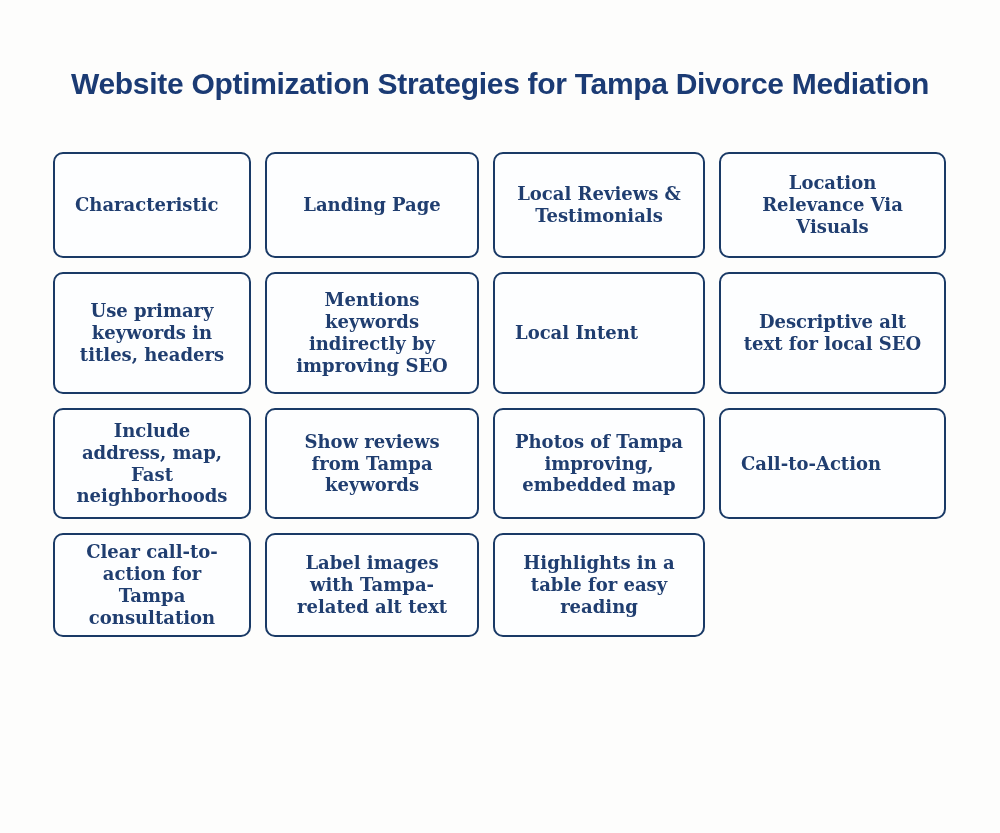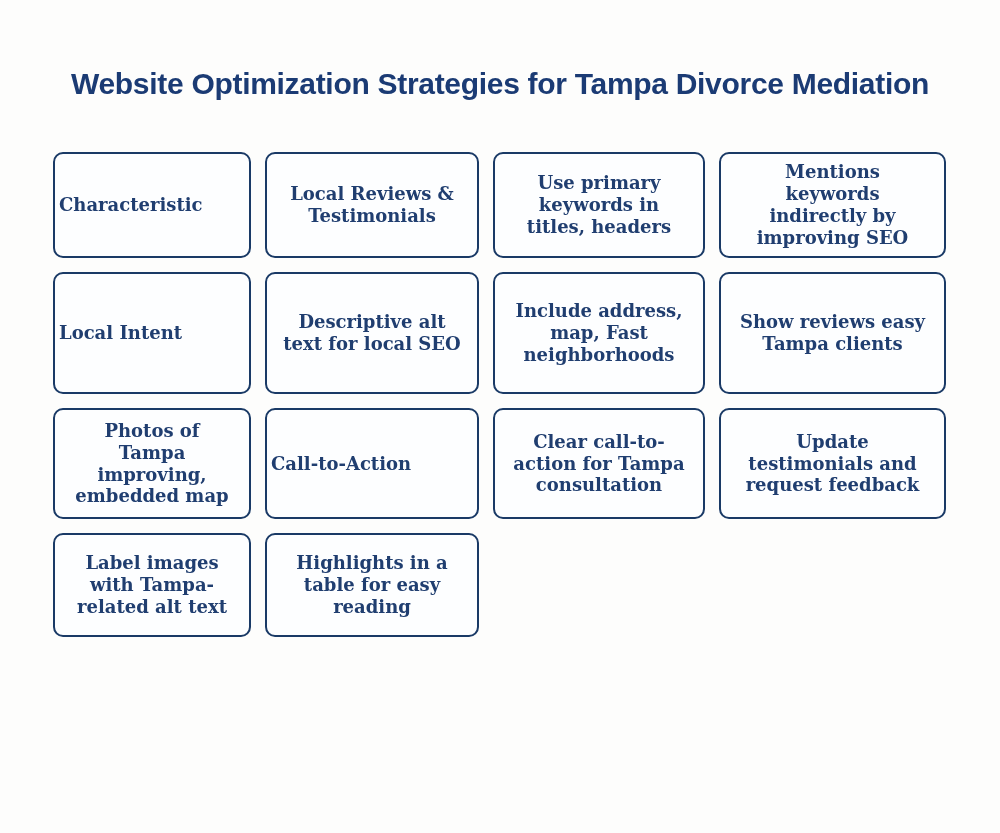--- a/index.html
+++ b/index.html
@@ -45,42 +45,43 @@
     padding: 6px 16px;
     font-family: "DejaVu Serif", serif;
     font-weight: bold;
     font-size: 18px;
     line-height: 1.22;
     color: #203e70;
   }
   .cell.first-col {
     justify-content: flex-start;
     text-align: left;
-    padding-left: 4px;
+    padding-left: 20px;
     padding-right: 10px;
   }
 </style>
 </head>
 <body>
 
 <h1 class="page-title">Website Optimization Strategies for Tampa Divorce Mediation</h1>
 
 <div class="grid">
 
   <div class="cell first-col">Characteristic</div>
+  <div class="cell">Landing Page</div>
   <div class="cell">Local Reviews &amp; Testimonials</div>
+  <div class="cell">Location Relevance Via Visuals</div>
 
   <div class="cell">Use primary keywords in titles, headers</div>
   <div class="cell">Mentions keywords indirectly by improving SEO</div>
   <div class="cell first-col">Local Intent</div>
 
   <div class="cell">Descriptive alt text for local SEO</div>
   <div class="cell">Include address, map, Fast neighborhoods</div>
-  <div class="cell">Show reviews easy Tampa clients</div>
+  <div class="cell">Show reviews from Tampa keywords</div>
   <div class="cell">Photos of Tampa improving, embedded map</div>
 
   <div class="cell first-col">Call-to-Action</div>
   <div class="cell">Clear call-to-action for Tampa consultation</div>
-  <div class="cell">Update testimonials and request feedback</div>
   <div class="cell">Label images with Tampa-related alt text</div>
 
   <div class="cell">Highlights in a table for easy reading</div>
 </div>
 
 </body></html>

